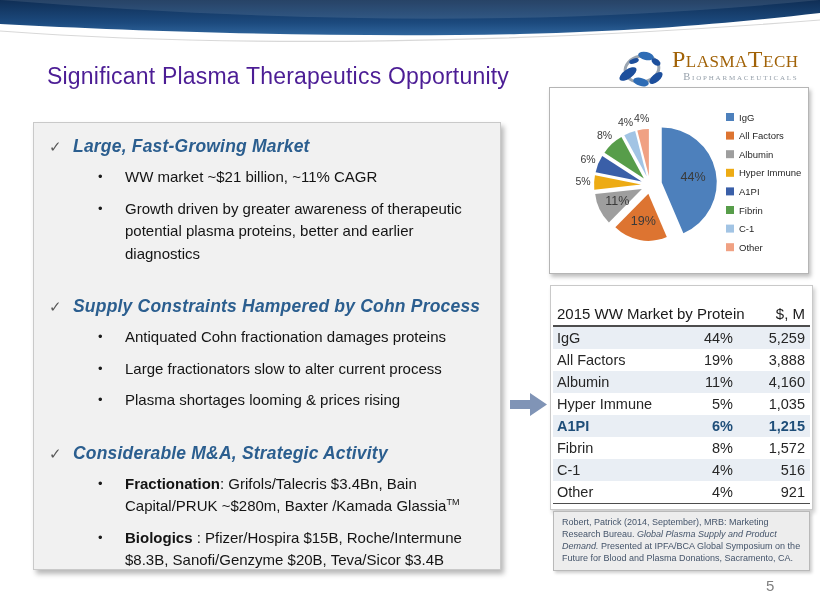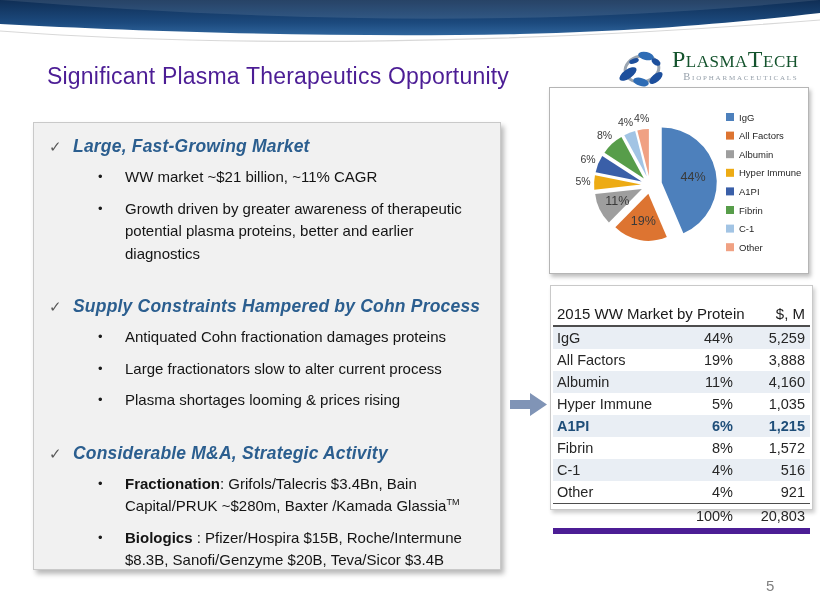--- a/index.html
+++ b/index.html
@@ -5,21 +5,21 @@
   html,body{margin:0;padding:0;}
   body{font-family:"Liberation Sans", sans-serif; background:#fff;}
   .slide{position:relative;width:820px;height:615px;background:#fff;overflow:hidden;}
 
   
   .swoosh{position:absolute;top:0;left:0;}
 
   
   .logo{position:absolute;top:44px;left:616px;display:flex;align-items:flex-start;}
   .logo-text{margin-left:4px;margin-top:4px;font-family:"Liberation Serif", serif;}
-  .logo-line1{font-variant:small-caps;font-size:24px;line-height:22px;color:#14532d;letter-spacing:.5px;}
+  .logo-line1{font-variant:small-caps;font-size:24px;line-height:22px;color:#a16207;letter-spacing:.5px;}
   .logo-line2{font-variant:small-caps;font-size:10.5px;letter-spacing:1.8px;color:#97a1ab;margin-top:1px;text-align:right;}
 
   .title{position:absolute;left:47px;top:63px;margin:0;font-size:23px;font-weight:normal;color:#4c1d95;letter-spacing:.2px;}
 
   
   .panel{position:absolute;left:33px;top:122px;width:468px;height:448px;box-sizing:border-box;
          background:#f1f1f1;border:1px solid #c9c9c9;box-shadow:3px 4px 5px rgba(0,0,0,.28);
          padding:13px 10px 10px 15px;}
   .section + .section{margin-top:31px;}
   .section-heading{display:flex;align-items:baseline;}
@@ -234,15 +234,18 @@
         <span class="cpct">100%</span>
         <span class="cval">20,803</span>
       </div>
     </div>
   </div>
 
   <svg class="arrow" width="38" height="25" viewBox="0 0 38 25">
     <polygon points="0,8 20,8 20,1 37,12.5 20,24 20,17 0,17" fill="#8094b6"></polygon>
   </svg>
 
+  <div class="citation">
+    <span>Robert, Patrick (2014, September), MRB: Marketing Research Bureau.  </span><i>Global Plasma Supply and Product Demand.</i><span>  Presented at IPFA/BCA Global Symposium on the Future for Blood and Plasma Donations, Sacramento, CA.</span>
+  </div>
 
   <div class="page-num">5</div>
 </div>
 
 </body></html>

